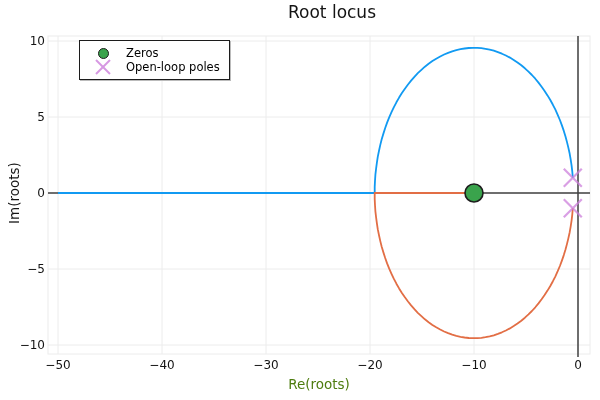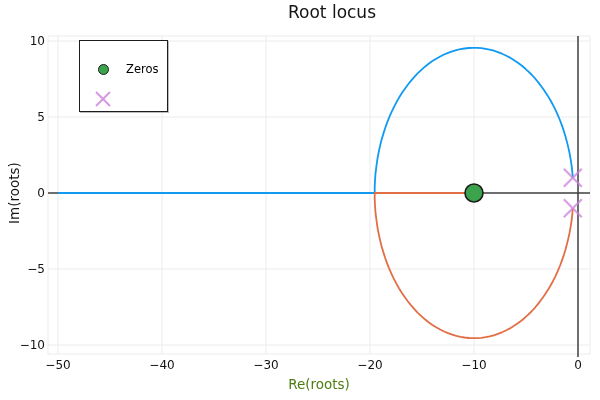--- a/index.html
+++ b/index.html
@@ -7,21 +7,21 @@
   .fig{position:relative;width:600px;height:400px;background:#fff;overflow:hidden;}
   .title{position:absolute;left:61px;top:2px;width:542px;text-align:center;
          font-size:17px;color:#141414;}
   .xlabel{position:absolute;left:48px;top:376px;width:542px;text-align:center;
           font-size:13.5px;color:#4d7c0f;}
   .ylabel{position:absolute;left:14px;top:193px;font-size:13.5px;color:#141414;
           transform:translate(-50%,-50%) rotate(-90deg);white-space:nowrap;}
   svg.plot{position:absolute;left:0;top:0;}
   .legend{position:absolute;left:79px;top:40px;background:#fff;
           border:1px solid #1c1c1c;padding:5px 9px 5px 16px;box-shadow:1px 1px 0 #bbb;}
-  .lrow{display:flex;align-items:center;height:14px;margin-top:16px;}
+  .lrow{display:flex;align-items:center;height:14px;}
   .lmark{width:14px;display:flex;justify-content:center;align-items:center;margin-right:16px;}
   .dot{width:11px;height:11px;border-radius:50%;border:1.5px solid #1d1d1d;box-sizing:border-box;display:inline-block;}
   .llbl{font-size:11.5px;color:#000;white-space:nowrap;line-height:14px;}
 </style>
 </head>
 <body>
 
 <div class="fig">
   <svg class="plot" id="plotsvg" width="600" height="400">
       <rect x="48" y="36" width="542" height="318" fill="none" stroke="#ececec" stroke-width="1"></rect>
@@ -73,15 +73,16 @@
       </div>
       <div class="lrow">
         <span class="lmark">
           <svg width="14" height="14" style="overflow:visible">
             <g stroke="#cd7fdc" stroke-width="2" opacity="0.8">
               <line x1="0" y1="0" x2="14" y2="14"></line>
               <line x1="0" y1="14" x2="14" y2="0"></line>
             </g>
           </svg>
         </span>
+        <span class="llbl">Open-loop poles</span>
       </div>
     </div>
 </div>
 
 </body></html>

